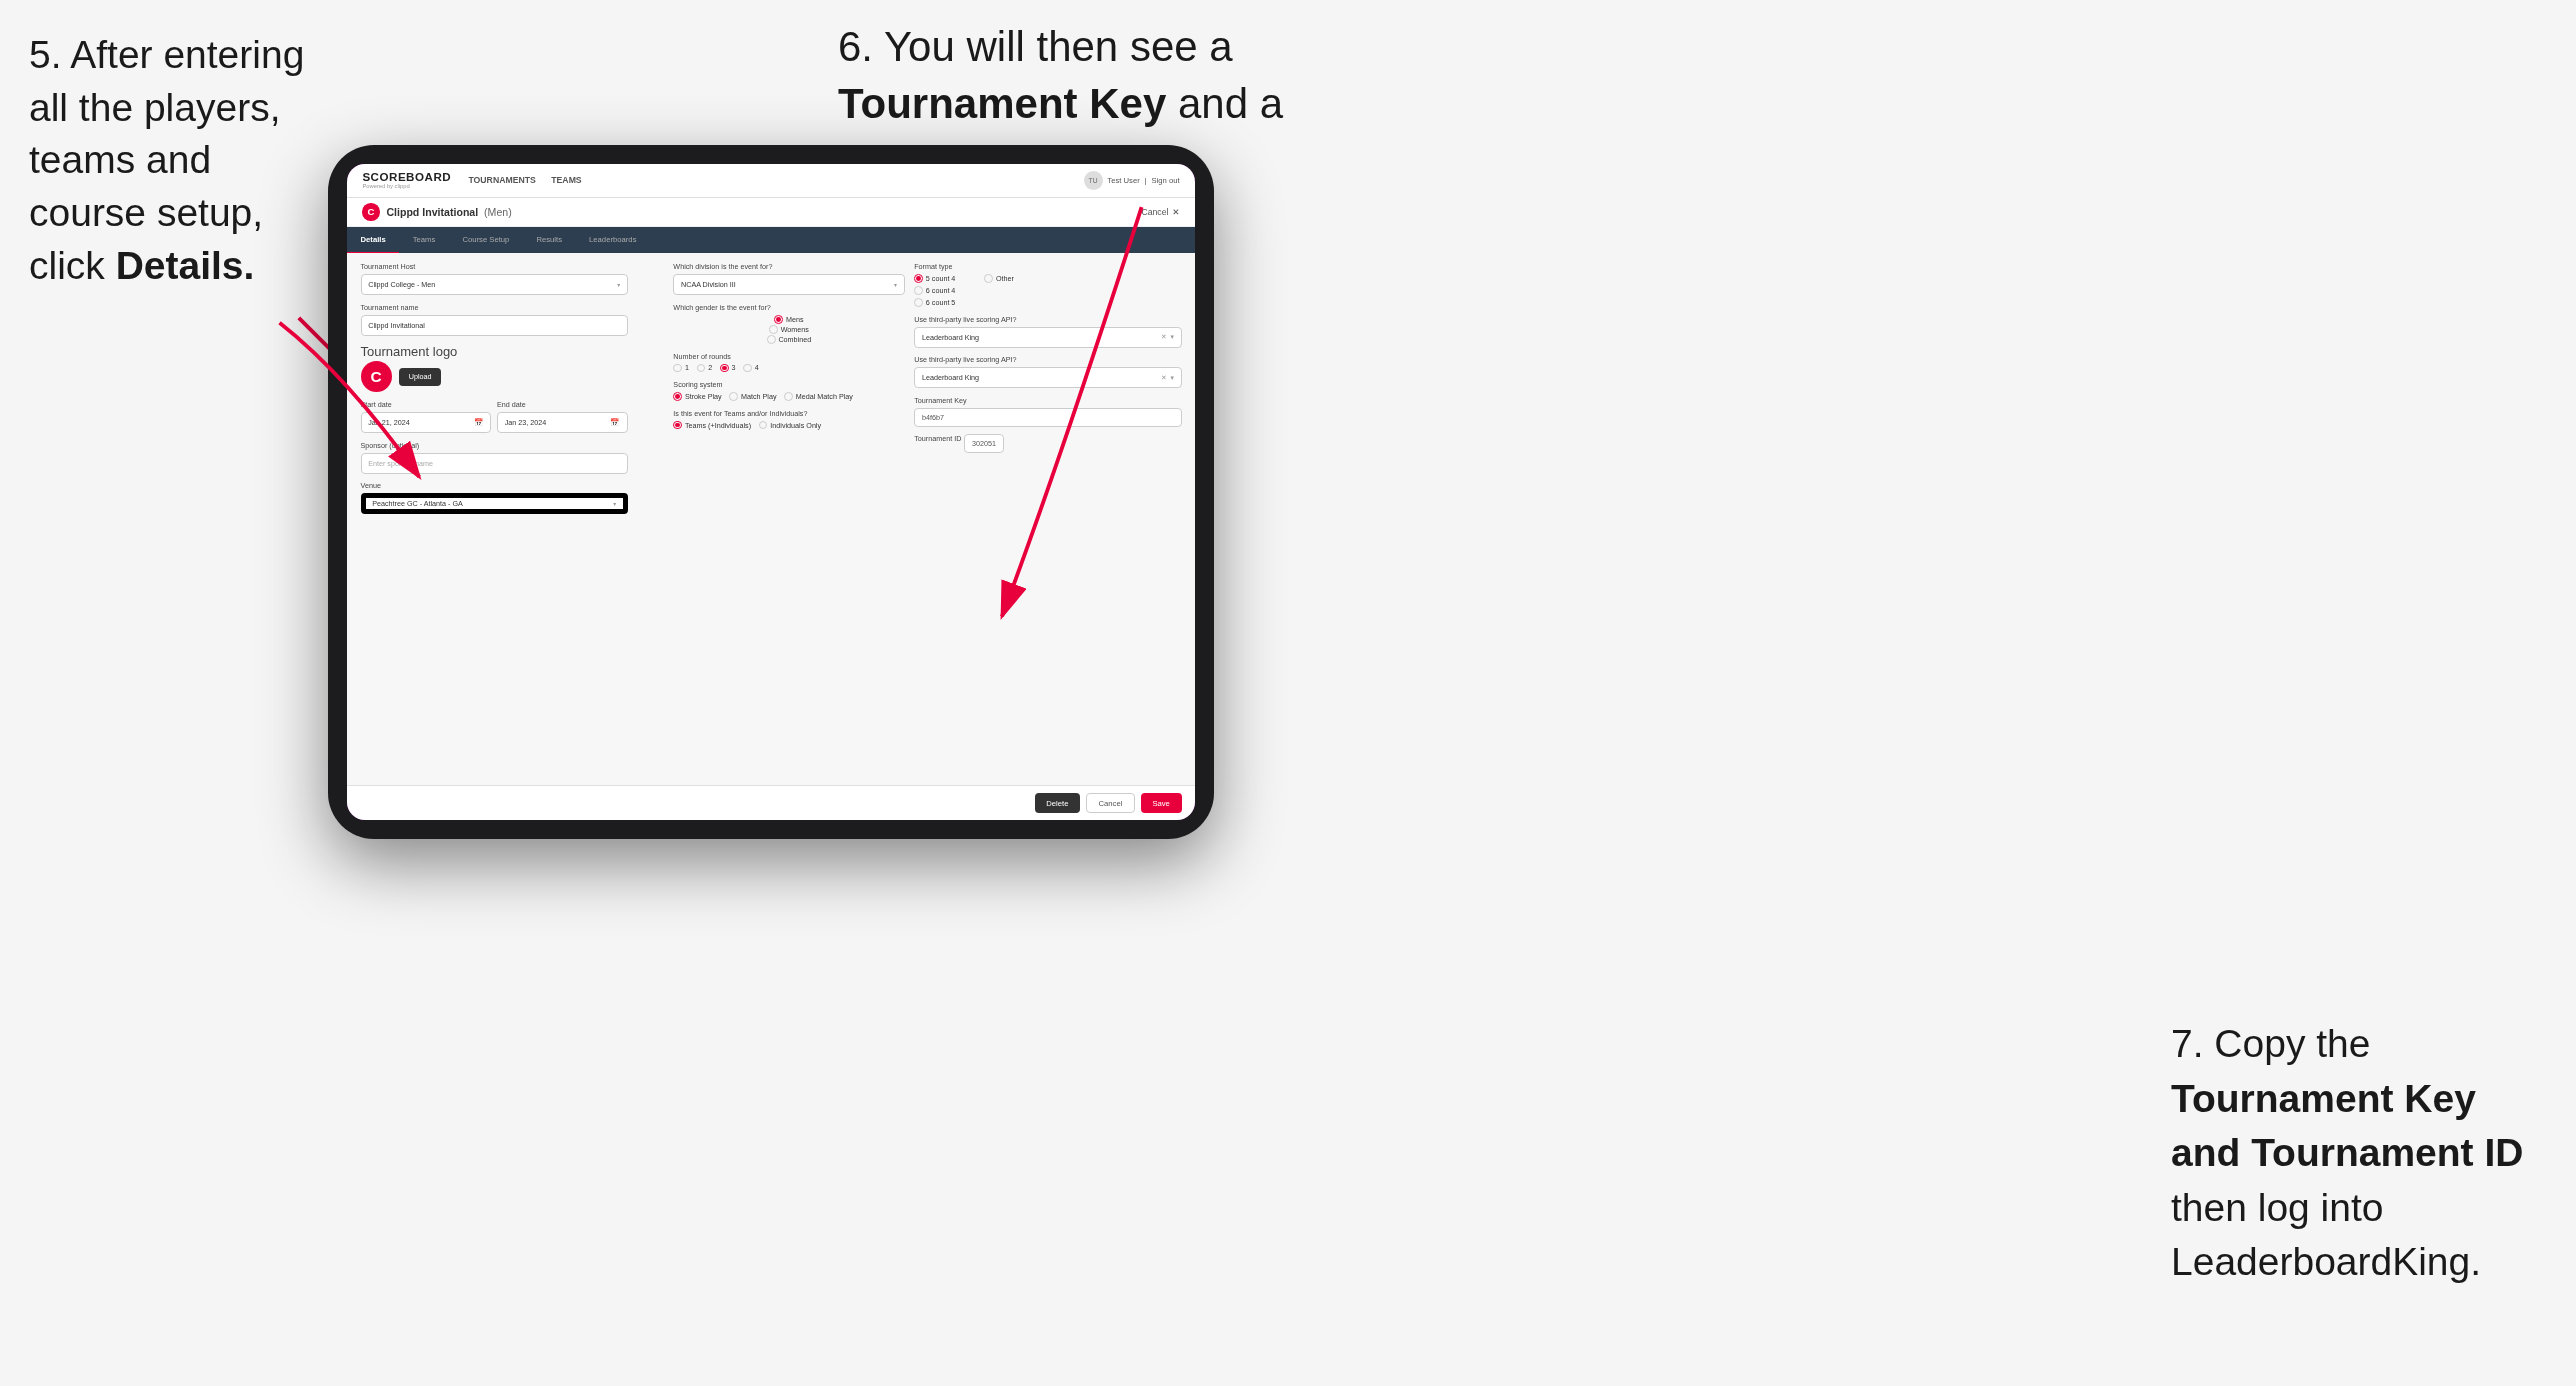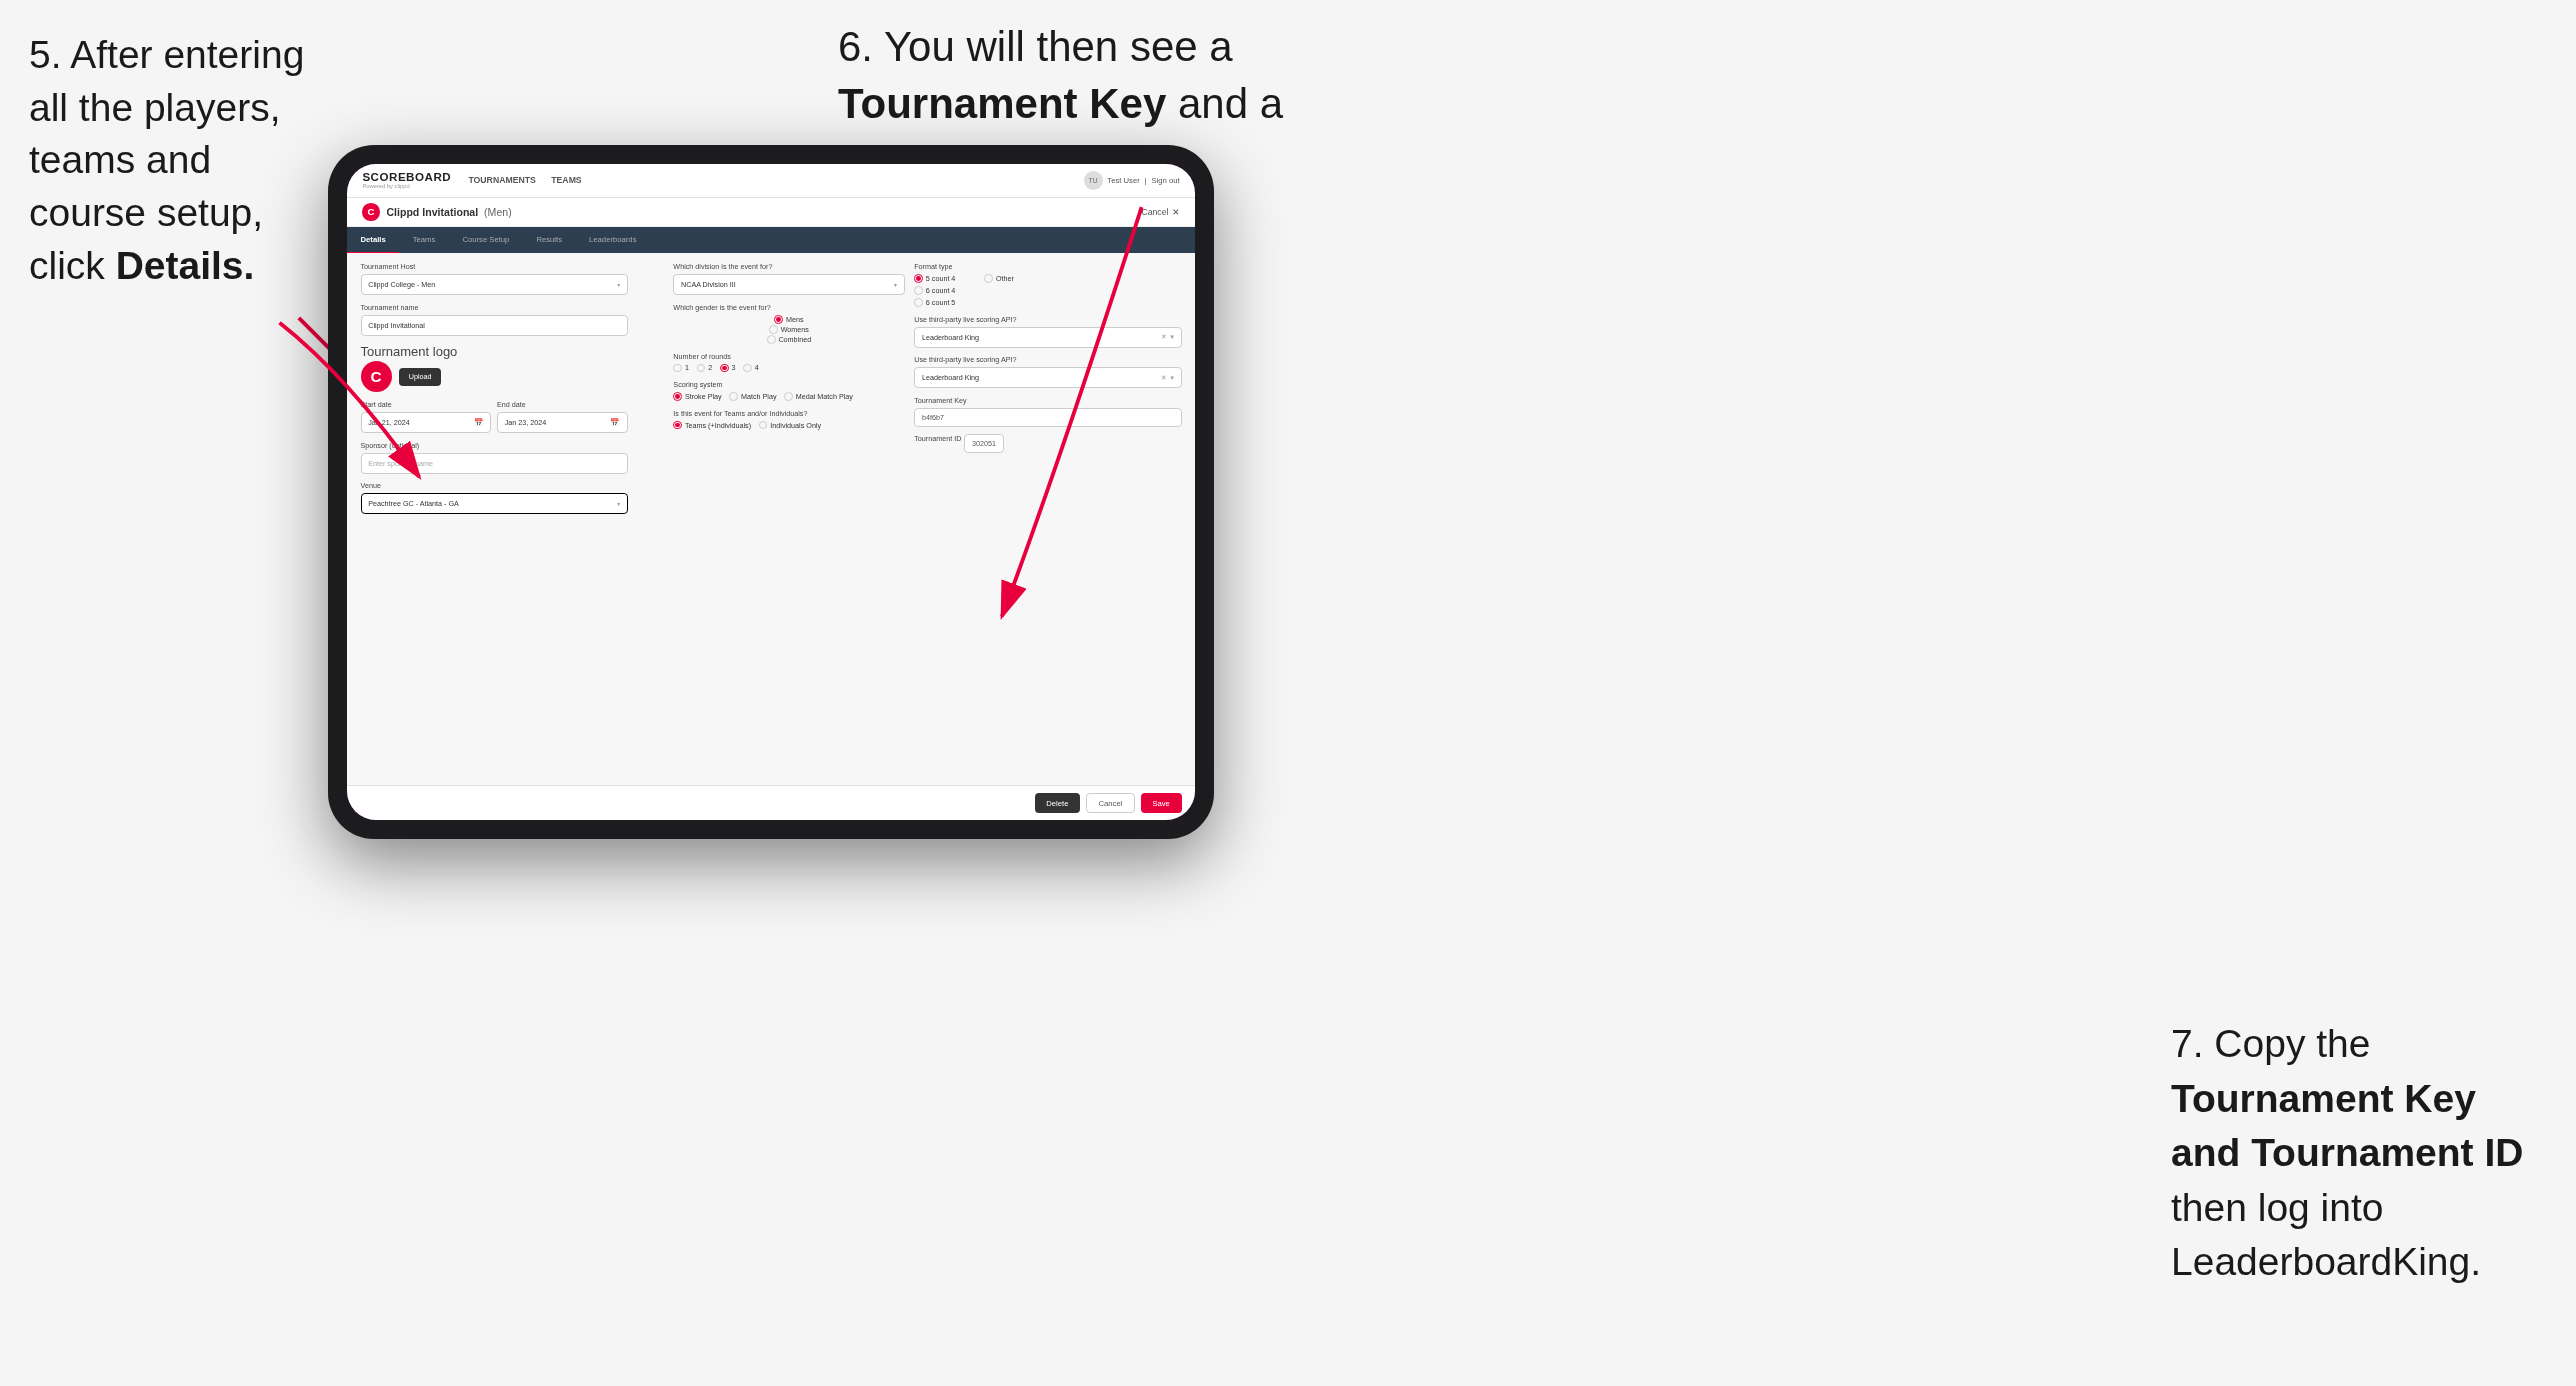--- a/index.html
+++ b/index.html
@@ -74,21 +74,21 @@
     <line x1="1180" y1="195" x2="1050" y2="620" stroke="#e8003d" stroke-width="4" marker-end="url(#arrowhead2)"></line>
     <defs>
       <marker id="arrowhead2" markerWidth="10" markerHeight="7" refX="10" refY="3.5" orient="auto">
         <polygon points="0 0, 10 3.5, 0 7" fill="#e8003d"></polygon>
       </marker>
     </defs>
   </svg>
 
   <div style="position:absolute; left:328px; top:145px; width:886px; height:694px; background:#1c1c1e; border-radius:46px; box-shadow:0 24px 67px rgba(0,0,0,0.45); padding:19px;">
 
-    <div style="width:100%; height:100%; background:#a21caf; border-radius:29px; overflow:hidden; display:flex; flex-direction:column;">
+    <div style="width:100%; height:100%; background:#a21caf; border-radius:18px; overflow:hidden; display:flex; flex-direction:column;">
 
       <div style="background:#ffffff; border-bottom:1px solid #e0e0e0; padding:6.7px 15.4px; display:flex; align-items:center; gap:17.3px; flex-shrink:0;">
 
         <div style="display:flex; flex-direction:column; line-height:1.1;">
           <span style="font-size:11.6px; font-weight:900; color:#222; letter-spacing:0.5px;">SCOREBOARD</span>
           <span style="font-size:5.8px; color:#999;">Powered by clippd</span>
         </div>
 
         <nav style="display:flex; gap:15.4px; flex:1;">
           <span style="font-size:8.7px; color:#555; font-weight:600; cursor:pointer;">TOURNAMENTS</span>
@@ -185,21 +185,21 @@
 
           <div style="display:flex; flex-direction:column; gap:2.9px;">
             <label style="font-size:7.2px; color:#444; font-weight:500;">Sponsor (optional)</label>
             <div style="border:1px solid #ccc; border-radius:3.9px; padding:3.9px 6.7px; font-size:7.2px; background:white; color:#aaa; display:flex; align-items:center; height:21px; cursor:text;">
               <span style="color:#aaa;">Enter sponsor name</span>
             </div>
           </div>
 
           <div style="display:flex; flex-direction:column; gap:2.9px;">
             <label style="font-size:7.2px; color:#444; font-weight:500;">Venue</label>
-            <div style="border:1px solid #000000; border-radius:3.9px; padding:3.9px 6.7px; font-size:7.2px; background:white; color:#333; display:flex; align-items:center; justify-content:space-between; height:21px; cursor:pointer;">
+            <div style="border:5px solid #000000; border-radius:3.9px; padding:3.9px 6.7px; font-size:7.2px; background:white; color:#333; display:flex; align-items:center; justify-content:space-between; height:21px; cursor:pointer;">
               <span>Peachtree GC - Atlanta - GA</span>
               <span style="font-size:5.8px; color:#999;">▾</span>
             </div>
           </div>
 
         </div>
 
         <div style="display:flex; flex-direction:column; gap:7.7px;margin-left:36px;">
 
           <div style="display:flex; flex-direction:column; gap:2.9px;">

